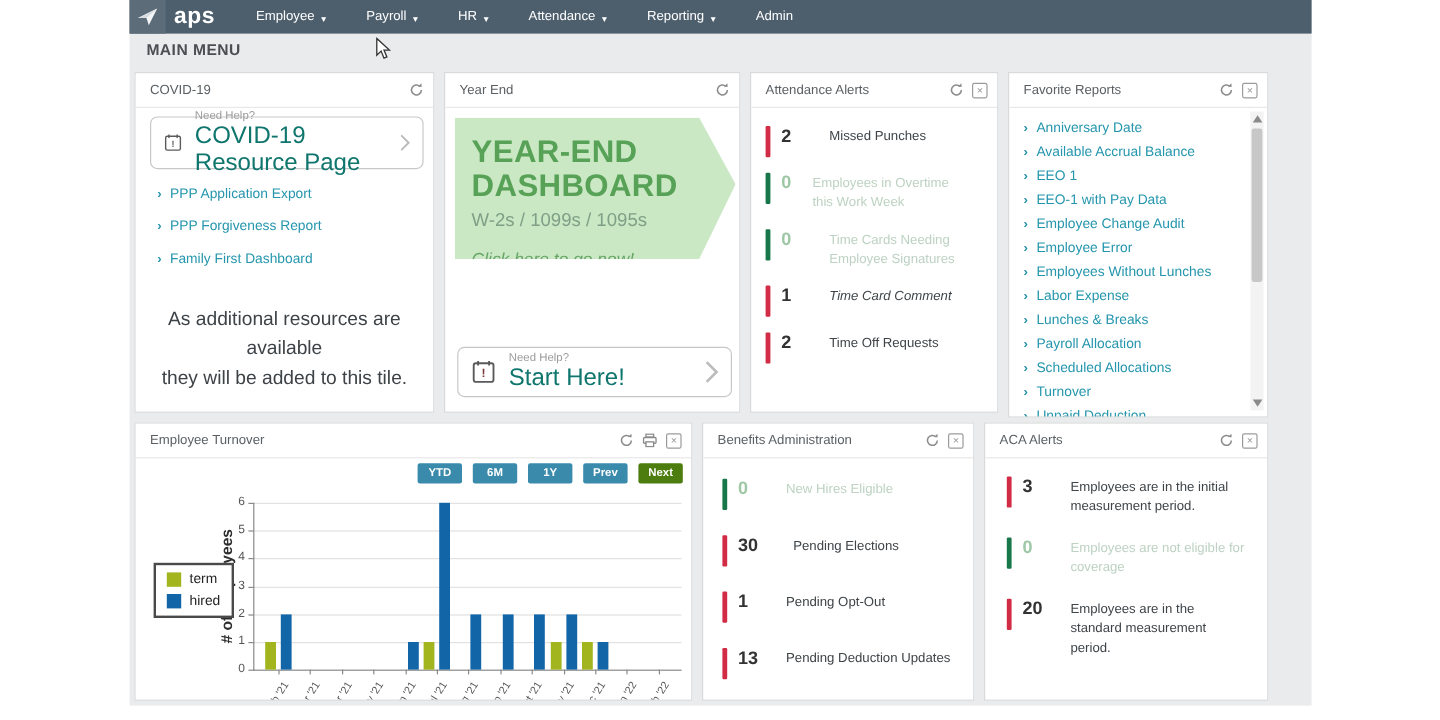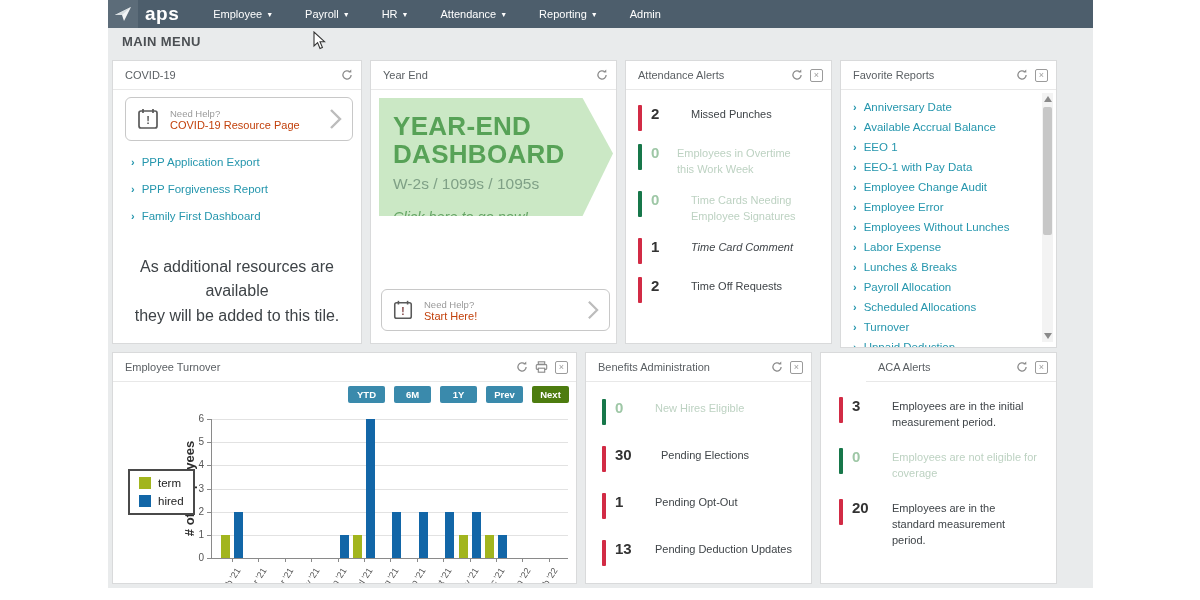--- a/index.html
+++ b/index.html
@@ -6,40 +6,40 @@
   .stage{position:relative;width:1200px;height:600px;background:#fff;overflow:hidden;
          font-family:"Liberation Sans",sans-serif;}
   .app{position:absolute;left:108px;top:0;width:985px;height:588px;background:#e9ebec;}
 
   
   .navbar{height:28px;background:var(--navbar,#4d5e6c);display:flex;align-items:center;}
   .logo{display:flex;align-items:center;gap:7px;cursor:pointer;}
   .logo-box{width:30px;height:28px;background:#5c6c79;display:flex;align-items:center;justify-content:center;}
   .brand{color:#fff;font-weight:bold;font-size:19px;letter-spacing:.5px;}
   .nav-items{display:flex;gap:32px;margin-left:34px;}
-  .nav-item{color:#fff;font-size:11px;display:flex;align-items:center;gap:4px;cursor:pointer;}
+  .nav-item{color:#fff;font-size:11px;display:flex;align-items:flex-end;gap:4px;cursor:pointer;}
   .nav-caret{font-size:7px;line-height:1;}
 
   .page-title{position:absolute;left:14px;top:34px;font-size:13px;font-weight:bold;color:#4b4f53;letter-spacing:.4px;}
 
   
   .tile{position:absolute;background:#fff;border:1px solid #d9dadb;box-sizing:border-box;overflow:hidden;}
   .tile-head{height:28px;border-bottom:1px solid #e8e8e8;display:flex;align-items:center;padding:0 8px 0 12px;}
   .tile-title{font-size:11px;color:#5a5f63;flex:1;}
   .head-icons{display:flex;gap:7px;align-items:center;}
   .icon-btn{width:13px;height:13px;display:flex;align-items:center;justify-content:center;cursor:pointer;}
   .close-box{width:11px;height:11px;border:1px solid #9b9b9b;color:#9b9b9b;font-size:9px;line-height:10px;
              text-align:center;border-radius:2px;}
 
   
   .help-card{position:absolute;border:1px solid #c8c8c8;border-radius:6px;background:#fff;
              display:flex;align-items:center;gap:10px;padding:0 10px;cursor:pointer;}
   .hc-text{display:flex;flex-direction:column;}
   .hc-eyebrow{font-size:9.5px;color:#9a9a9a;}
-  .hc-title{font-size:11px;color:#c2410c;}
+  .hc-title{font-size:20px;color:#0f766e;}
   .tlink{display:flex;gap:7px;align-items:baseline;color:var(--teal,#2596ad);font-size:11.5px;cursor:pointer;}
   .tlink .arr{font-size:11px;font-weight:bold;}
   .covid-links{position:absolute;left:18px;top:95px;display:flex;flex-direction:column;gap:15px;}
   .covid-foot{position:absolute;left:0;right:0;bottom:14px;text-align:center;font-size:16px;color:#3e4347;line-height:1.55;}
 
   .banner{position:absolute;left:8px;top:37px;width:234px;height:118px;background:var(--banner-bg,#cbe8c5);
           clip-path:polygon(0 0,87% 0,100% 47%,87% 100%,0 100%);padding:14px 0 0 14px;box-sizing:border-box;cursor:pointer;}
   .bn-big{font-size:26px;font-weight:800;color:var(--banner-text,#57a257);line-height:1.08;letter-spacing:.3px;}
   .bn-sub{font-size:15.5px;color:#7fa086;margin-top:7px;}
   .bn-cta{font-size:14.5px;font-style:italic;color:#67a667;margin-top:16px;}
@@ -467,21 +467,21 @@
             <span class="albl" style="width: 150px; margin-left: 14px;">Pending Opt-Out</span>
           </div>
           <div class="alert-row">
             <span class="abar red"></span>
             <span class="anum">13</span>
             <span class="albl" style="width: 150px; margin-left: 14px;">Pending Deduction Updates</span>
           </div>
         </div>
     </div>
 
-    <div class="tile" style="left:712px;top:352px;width:237px;height:232px;padding-left:45px;">
+    <div class="tile" style="left:712px;top:352px;width:237px;height:232px;">
       <div class="tile-head">
         <span class="tile-title">ACA Alerts</span>
         <span class="head-icons">
           <span class="icon-btn">
             <svg width="12" height="12" viewBox="0 0 16 16">
                 <path d="M13.5 8a5.5 5.5 0 1 1-1.7-4" fill="none" stroke="#8b8b8b" stroke-width="1.7"></path>
                 <path d="M13.6 0.5 13.8 4.6 9.8 4.2 Z" fill="#8b8b8b"></path>
               </svg>
           </span>
           <span class="icon-btn">

